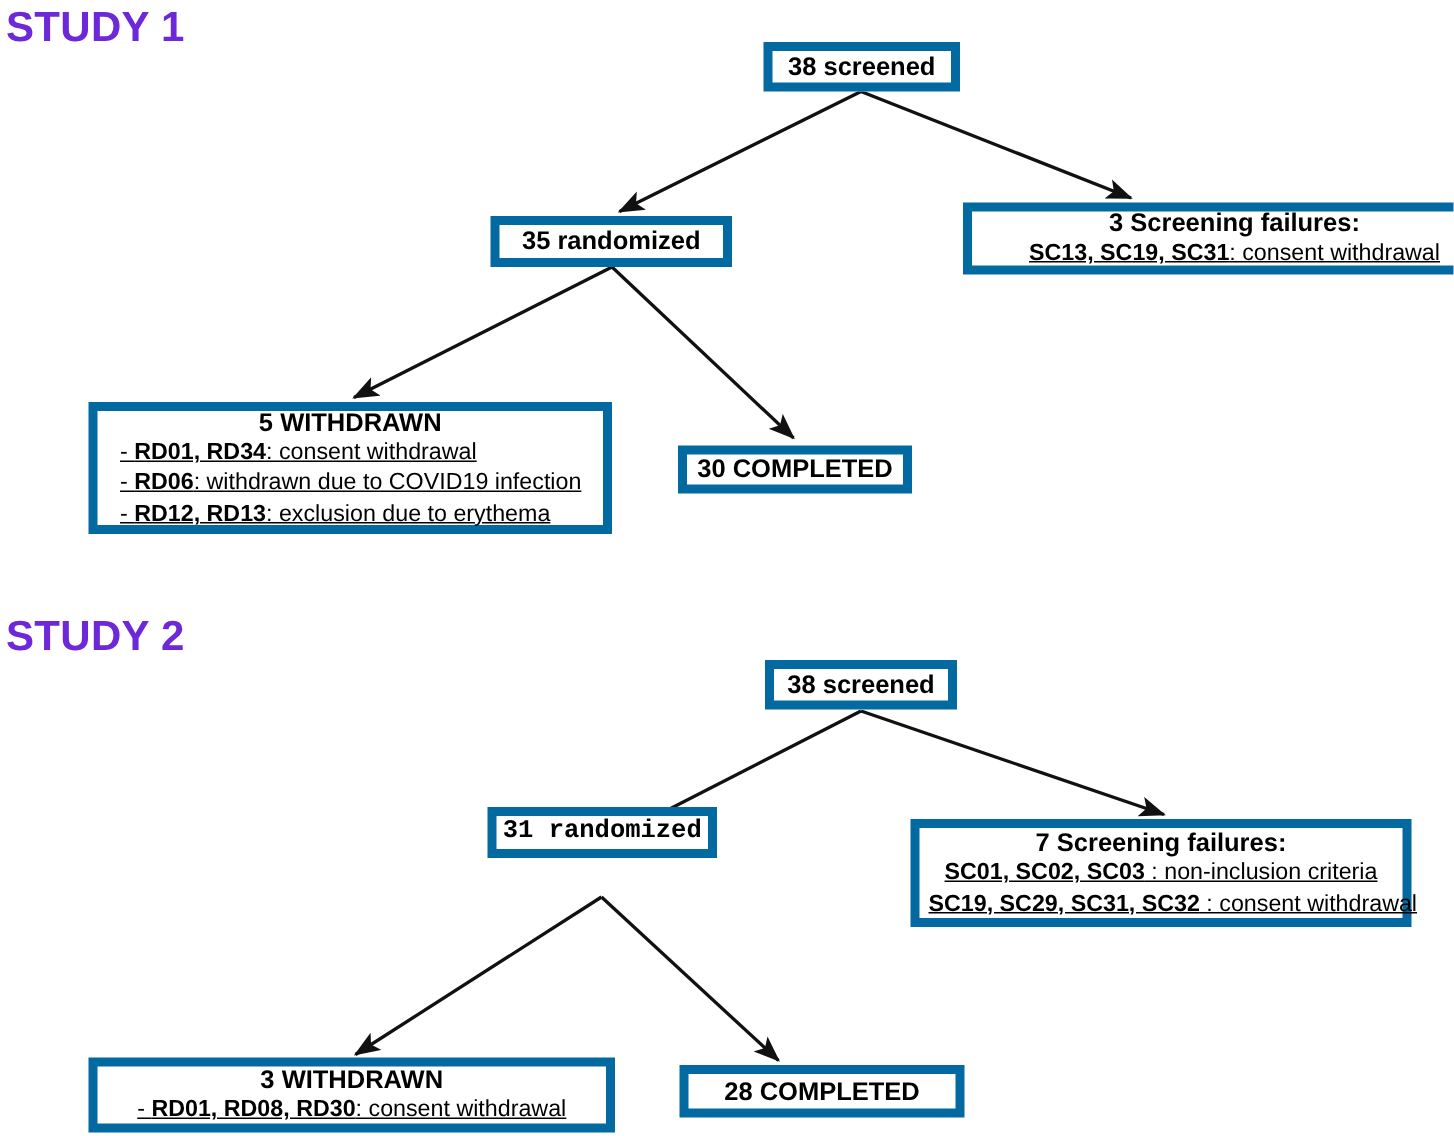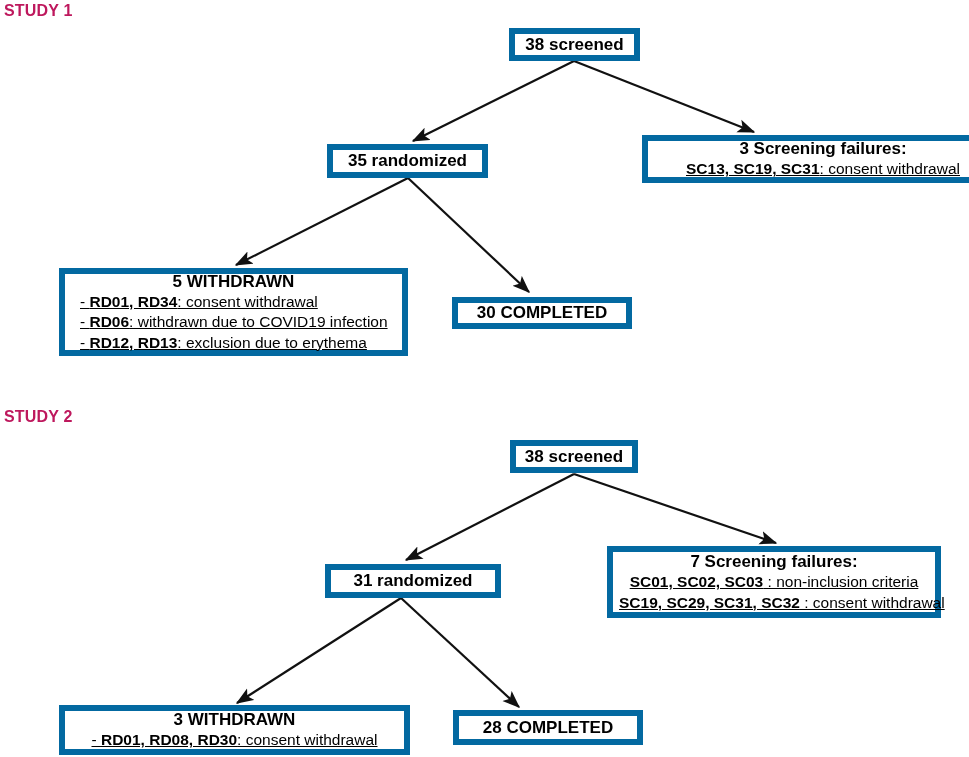--- a/index.html
+++ b/index.html
@@ -25,23 +25,23 @@
   #edges {
     position: absolute;
     left: 0; top: 0;
     width: 969px;
     height: 757px;
     pointer-events: none;
   }
   .study-title {
     position: absolute;
     font-weight: bold;
-    font-size: 16px;
+    font-size: 28px;
     letter-spacing: 0.2px;
-    color: #be185d;
+    color: #6d28d9;
     white-space: nowrap;
   }
   .node {
     position: absolute;
     box-sizing: border-box;
     border: 6px solid #0369a1;
     background: #ffffff;
     display: flex;
     flex-direction: column;
     justify-content: center;
@@ -119,31 +119,31 @@
 
   <div class="node left-detail" style="left:59px; top:268px; width:349px; height:88px;">
     <div class="headline">5 WITHDRAWN</div>
     <ul class="detail-list">
       <li class="detail">- <b>RD01, RD34</b>: consent withdrawal</li>
       <li class="detail">- <b>RD06</b>: withdrawn due to COVID19 infection</li>
       <li class="detail">- <b>RD12, RD13</b>: exclusion due to erythema</li>
     </ul>
   </div>
 
-  <div class="node" style="left:452px; top:297px; width:180px; height:32px;">
+  <div class="node" style="left:452px; top:297px; width:156px; height:32px;">
     <div class="headline">30 COMPLETED</div>
   </div>
 
   <div class="study-title" style="left:4px; top:408px;">STUDY 2</div>
 
   <div class="node" style="left:510px; top:440px; width:128px; height:33px;">
     <div class="headline">38 screened</div>
   </div>
 
-  <div class="node" style="left:325px; top:564px; width:176px; height:34px;">
+  <div class="node" style="left:325px; top:538px; width:153px; height:34px;font-family:Liberation Mono, monospace;">
     <div class="headline">31 randomized</div>
   </div>
 
   <div class="node" style="left:607px; top:546px; width:334px; height:72px;">
     <div class="headline">7 Screening failures:</div>
     <ul class="detail-list">
       <li class="detail"><b>SC01, SC02, SC03</b> : non-inclusion criteria</li>
       <li class="detail"><b>SC19, SC29, SC31, SC32</b> : consent withdrawal</li>
     </ul>
   </div>

